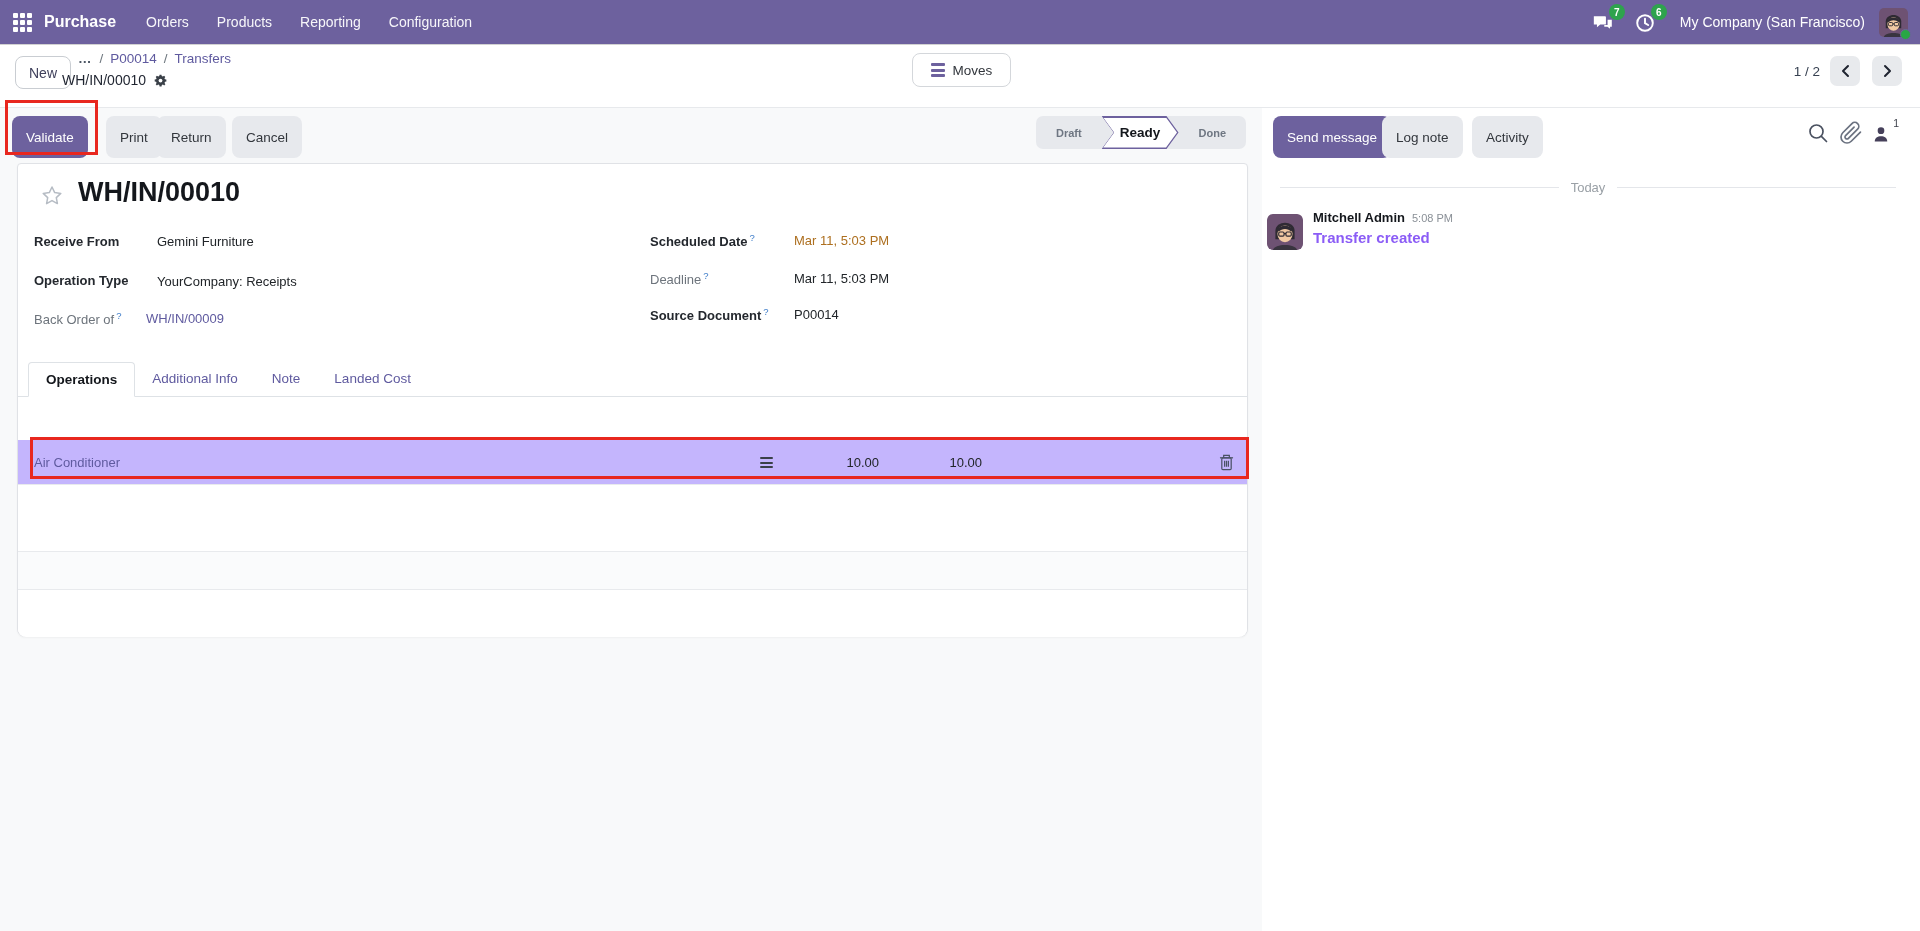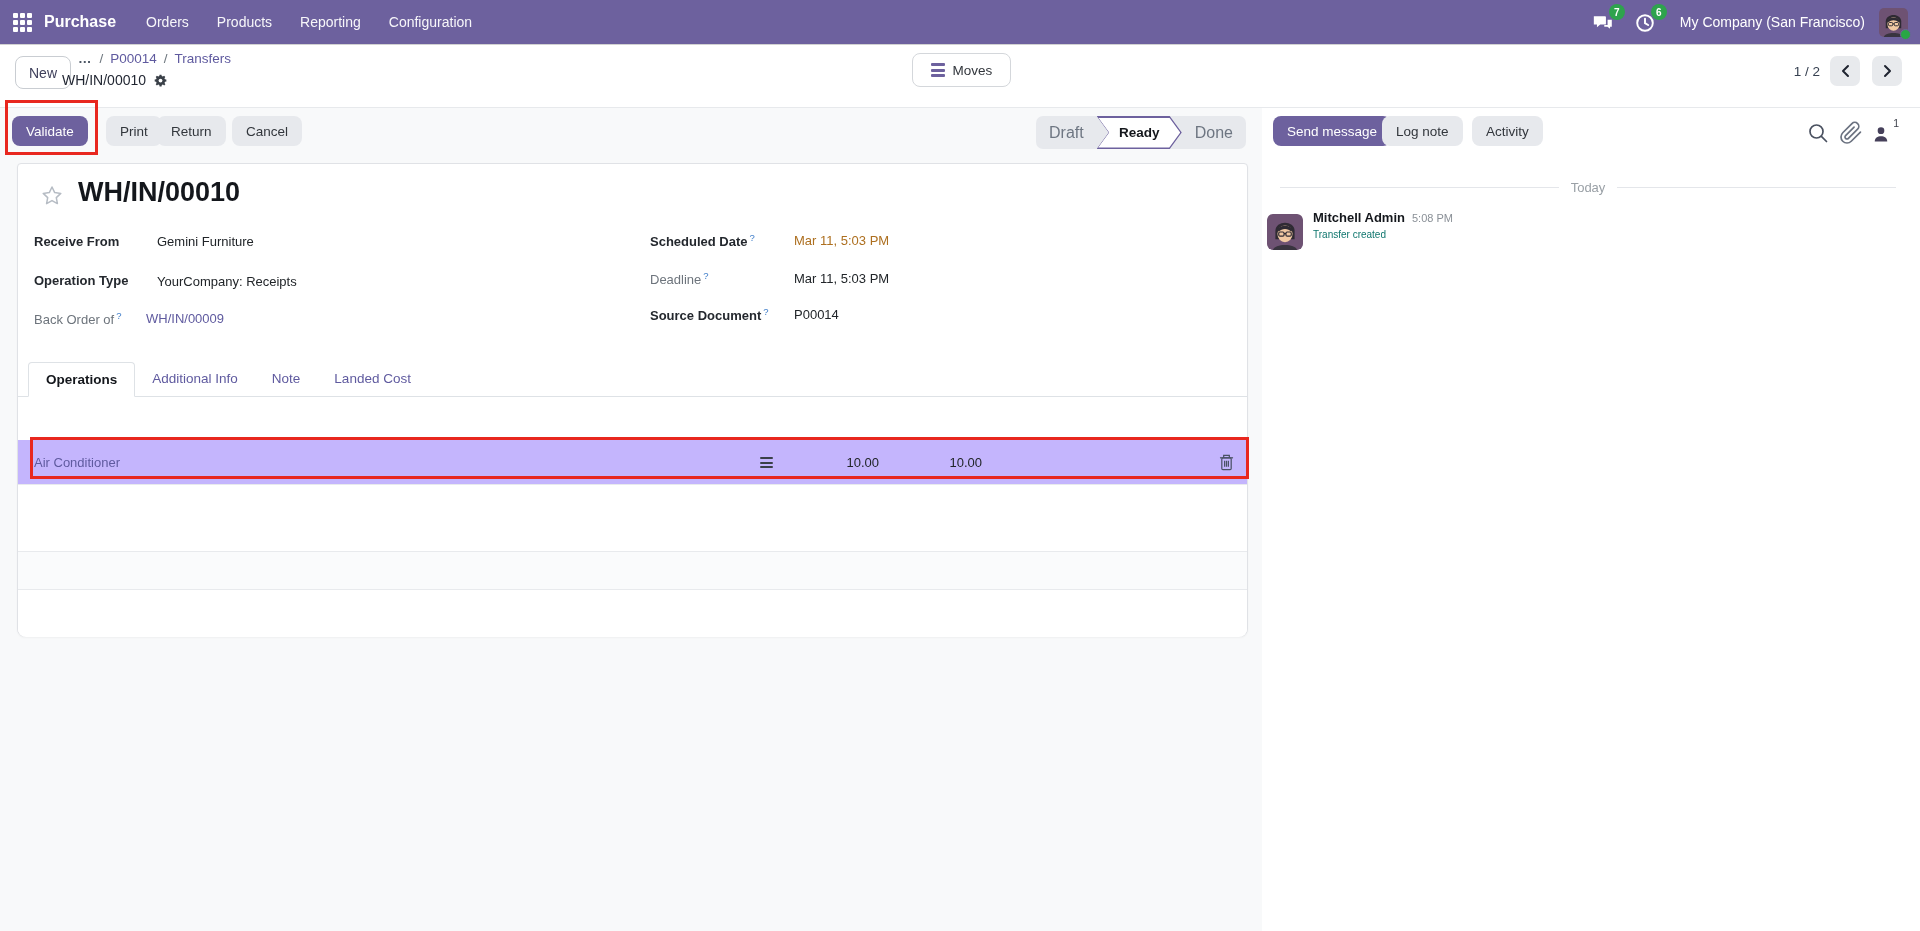--- a/index.html
+++ b/index.html
@@ -48,32 +48,32 @@
   #pager .count { font-size:13.5px; color:#374151; }
   .pager-btn { width:30px; height:30px; border-radius:7px; background:#e8eaed; border:none;
     display:flex; align-items:center; justify-content:center; cursor:pointer; }
   .pager-btn + .pager-btn { margin-left:2px; }
 
   
   #content-bg { position:absolute; left:0; top:108px; width:1262px; height:823px; background:#f8f9fa; }
   #chatter-bg { position:absolute; left:1262px; top:108px; width:658px; height:823px; background:#fff; }
 
   
-  .btn { height:30px; border:none; border-radius:8px; font-size:13.5px; cursor:pointer;
+  .btn { height:42px; border:none; border-radius:8px; font-size:13.5px; cursor:pointer;
     padding:0 14px; font-family:inherit; }
   .btn-primary { background:#6d619e; color:#fff; font-weight:500; }
   .btn-secondary { background:#e7e9ed; color:#32363c; }
   #btn-validate { position:absolute; left:12px; top:116px; }
   #btn-print    { position:absolute; left:106px; top:116px; }
   #btn-return   { position:absolute; left:157px; top:116px; }
   #btn-cancel   { position:absolute; left:232px; top:116px;text-align:right; }
 
   #statusbar { position:absolute; left:1036px; top:116px; width:210px; height:33px;
     background:#e7e9ed; border-radius:7px; display:flex; align-items:center; }
-  .step { font-size:16px; color:#6e7682; padding:0 13px; cursor:pointer; white-space:nowrap; }
+  .step { font-size:11px; color:#6e7682; padding:0 20px; cursor:pointer; white-space:nowrap;font-weight:bold; }
   .step-active-wrap { position:relative; height:33px; width:96px; background:#6d619e; cursor:pointer;
     clip-path:polygon(0 0, calc(100% - 12px) 0, 100% 50%, calc(100% - 12px) 100%, 0 100%, 12px 50%); }
   .step-active-inner { position:absolute; inset:1.5px; background:#fff;
     clip-path:polygon(0 0, calc(100% - 11px) 0, 100% 50%, calc(100% - 11px) 100%, 0 100%, 11px 50%);
     display:flex; align-items:center; justify-content:center; font-weight:700; color:#14171c;
     font-size:13.5px; }
 
   
   #btn-send  { position:absolute; left:1273px; top:116px; font-weight:500; }
   #btn-log   { position:absolute; left:1382px; top:116px; }
@@ -127,21 +127,21 @@
 
   
   #today-divider { position:absolute; left:1280px; top:179px; width:616px; height:16px;
     display:flex; align-items:center; gap:12px; color:#9aa0a6; font-size:13px; }
   #today-divider .line { flex:1; height:1px; background:#e4e6ea; }
   #msg-avatar { position:absolute; left:1267px; top:214px; width:36px; height:36px; }
   #msg-avatar svg { width:36px; height:36px; border-radius:6px; display:block; }
   #msg-head { position:absolute; left:1313px; top:210px; display:flex; align-items:baseline; gap:7px; }
   #msg-author { font-weight:700; color:#14171c; font-size:13px; cursor:pointer; }
   #msg-time { font-size:11px; color:#8a9097; }
-  #msg-body { position:absolute; left:1313px; top:229px; font-size:10px; color:#0f766e; }
+  #msg-body { position:absolute; left:1313px; top:229px; font-size:15px; color:#8b5cf6;font-weight:bold; }
 
   
   .annot { position:absolute; border:3px solid #e8271f; z-index:50; pointer-events:none; }
   #annot-validate { left:5px; top:100px; width:93px; height:55px; }
   #annot-row { left:30px; top:437px; width:1219px; height:42px; }
 </style>
 </head>
 <body>
 
 <div id="topbar">

